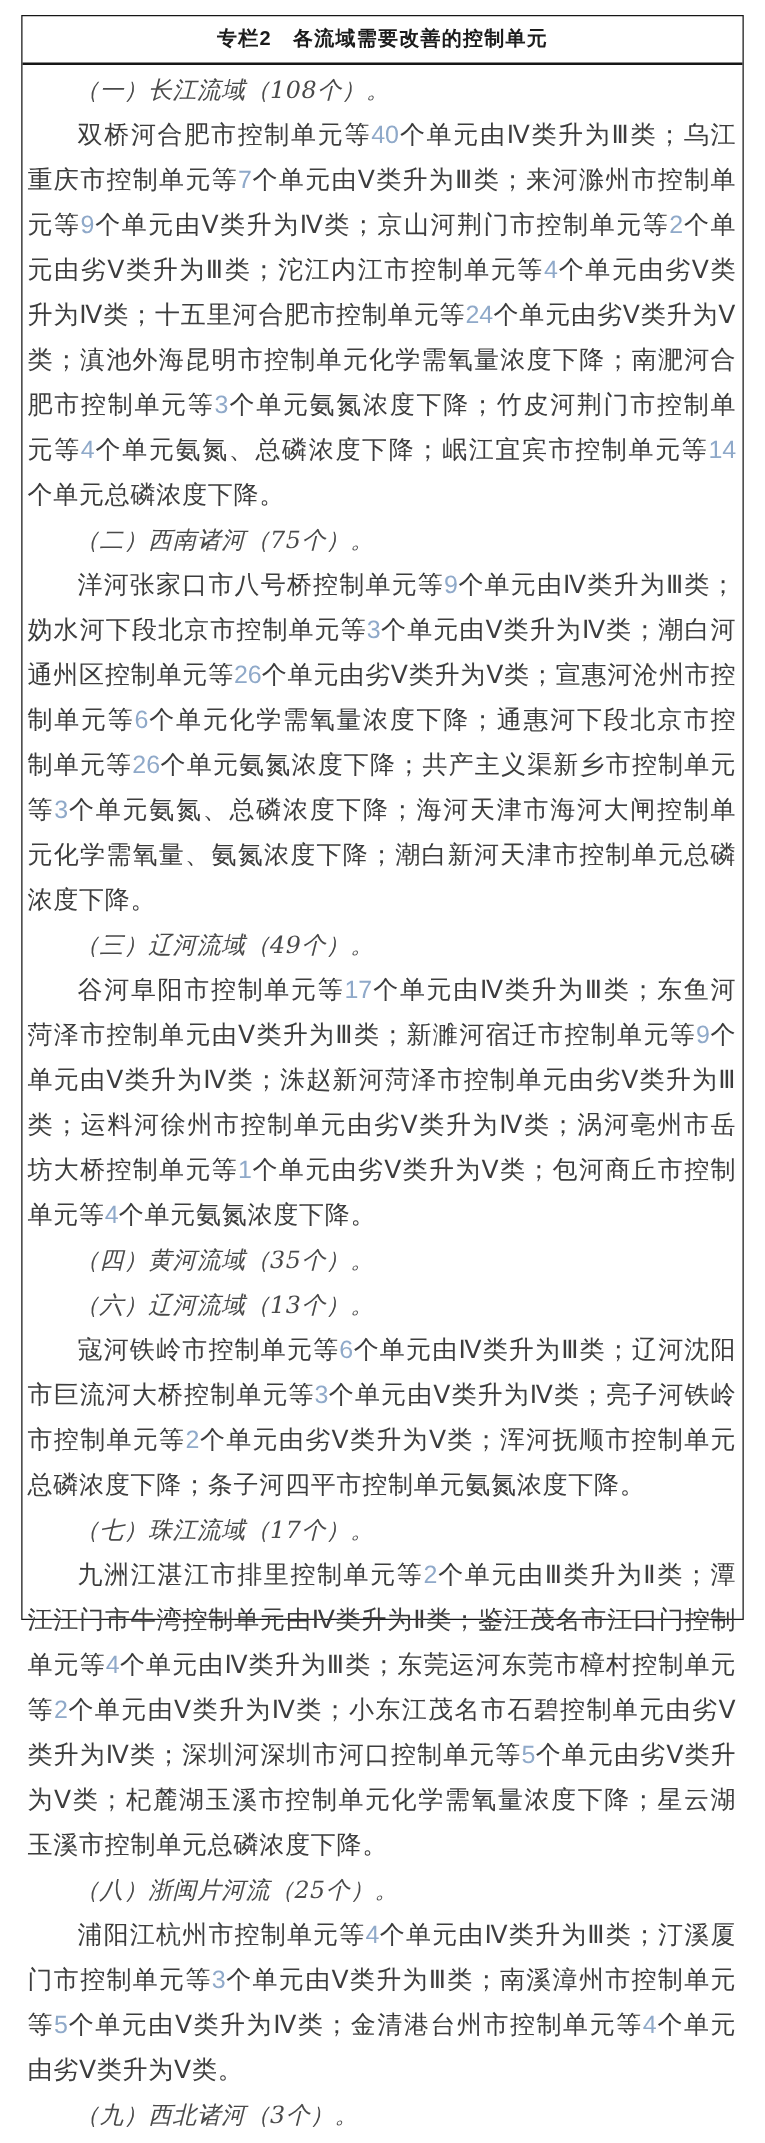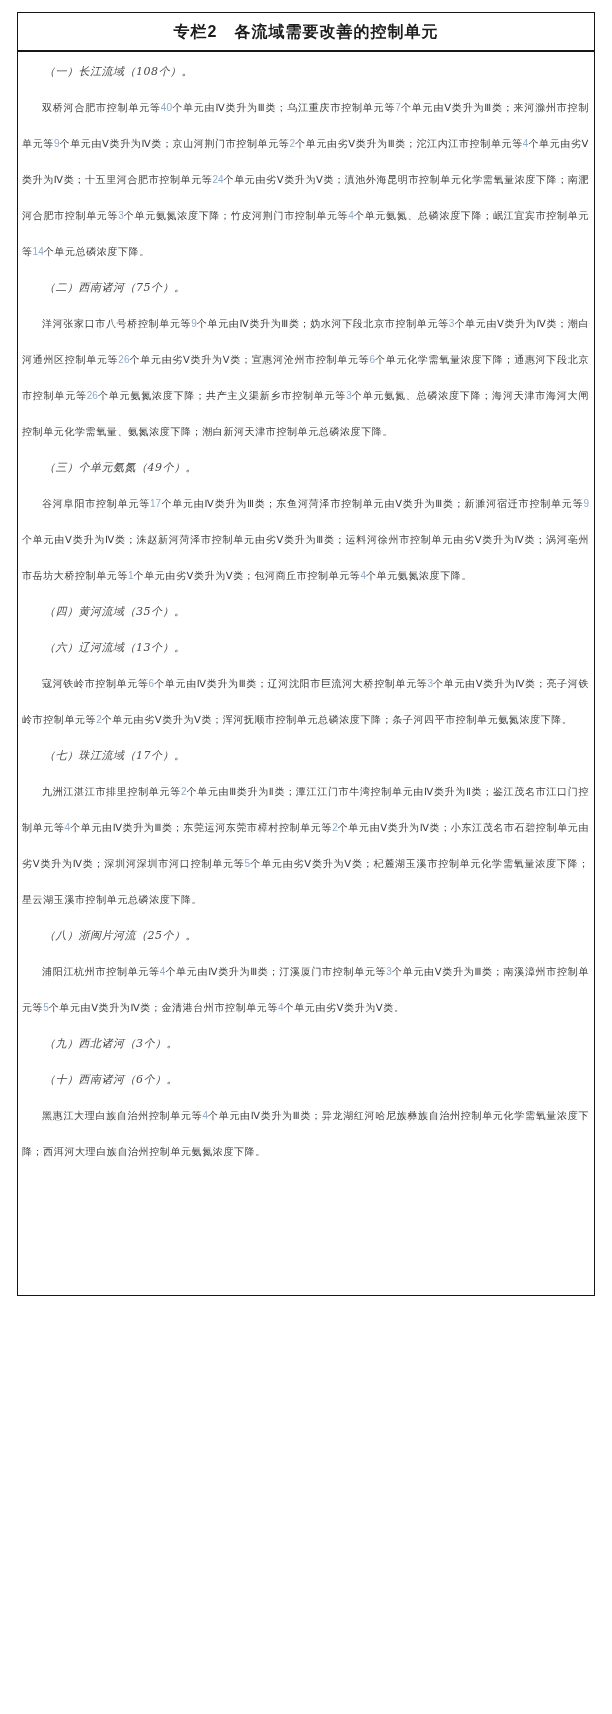--- a/index.html
+++ b/index.html
@@ -39,26 +39,26 @@
   }
   .panel-body p{
     margin:0;
     line-height:36px;
     text-indent:2em;
     text-align:justify;
   }
   .section-heading{
     font-family:"DejaVu Serif", serif;
     font-style:italic;
-    font-size:11px;
+    font-size:19px;
     color:var(--heading-color);
     letter-spacing:0.5px;
   }
   .section-body{
-    font-size:10px;
+    font-size:20px;
     color:var(--text-color);
     letter-spacing:0.6px;
   }
   .num{
     color:var(--num-color);
     font-style:normal;
     letter-spacing:0;
   }
 </style>
 </head>
@@ -69,21 +69,21 @@
   <div class="panel-body">
       <div class="section">
         <p class="section-heading">（一）长江流域（108个）。</p>
         <p class="section-body">双桥河合肥市控制单元等<span class="num">40</span>个单元由Ⅳ类升为Ⅲ类；乌江重庆市控制单元等<span class="num">7</span>个单元由Ⅴ类升为Ⅲ类；来河滁州市控制单元等<span class="num">9</span>个单元由Ⅴ类升为Ⅳ类；京山河荆门市控制单元等<span class="num">2</span>个单元由劣Ⅴ类升为Ⅲ类；沱江内江市控制单元等<span class="num">4</span>个单元由劣Ⅴ类升为Ⅳ类；十五里河合肥市控制单元等<span class="num">24</span>个单元由劣Ⅴ类升为Ⅴ类；滇池外海昆明市控制单元化学需氧量浓度下降；南淝河合肥市控制单元等<span class="num">3</span>个单元氨氮浓度下降；竹皮河荆门市控制单元等<span class="num">4</span>个单元氨氮、总磷浓度下降；岷江宜宾市控制单元等<span class="num">14</span>个单元总磷浓度下降。</p>
       </div>
       <div class="section">
         <p class="section-heading">（二）西南诸河（75个）。</p>
         <p class="section-body">洋河张家口市八号桥控制单元等<span class="num">9</span>个单元由Ⅳ类升为Ⅲ类；妫水河下段北京市控制单元等<span class="num">3</span>个单元由Ⅴ类升为Ⅳ类；潮白河通州区控制单元等<span class="num">26</span>个单元由劣Ⅴ类升为Ⅴ类；宣惠河沧州市控制单元等<span class="num">6</span>个单元化学需氧量浓度下降；通惠河下段北京市控制单元等<span class="num">26</span>个单元氨氮浓度下降；共产主义渠新乡市控制单元等<span class="num">3</span>个单元氨氮、总磷浓度下降；海河天津市海河大闸控制单元化学需氧量、氨氮浓度下降；潮白新河天津市控制单元总磷浓度下降。</p>
       </div>
       <div class="section">
-        <p class="section-heading">（三）个单元氨氮（49个）。</p>
+        <p class="section-heading">（三）辽河流域（49个）。</p>
         <p class="section-body">谷河阜阳市控制单元等<span class="num">17</span>个单元由Ⅳ类升为Ⅲ类；东鱼河菏泽市控制单元由Ⅴ类升为Ⅲ类；新濉河宿迁市控制单元等<span class="num">9</span>个单元由Ⅴ类升为Ⅳ类；洙赵新河菏泽市控制单元由劣Ⅴ类升为Ⅲ类；运料河徐州市控制单元由劣Ⅴ类升为Ⅳ类；涡河亳州市岳坊大桥控制单元等<span class="num">1</span>个单元由劣Ⅴ类升为Ⅴ类；包河商丘市控制单元等<span class="num">4</span>个单元氨氮浓度下降。</p>
       </div>
       <div class="section">
         <p class="section-heading">（四）黄河流域（35个）。</p>
       </div>
       <div class="section">
         <p class="section-heading">（六）辽河流域（13个）。</p>
         <p class="section-body">寇河铁岭市控制单元等<span class="num">6</span>个单元由Ⅳ类升为Ⅲ类；辽河沈阳市巨流河大桥控制单元等<span class="num">3</span>个单元由Ⅴ类升为Ⅳ类；亮子河铁岭市控制单元等<span class="num">2</span>个单元由劣Ⅴ类升为Ⅴ类；浑河抚顺市控制单元总磷浓度下降；条子河四平市控制单元氨氮浓度下降。</p>
       </div>
       <div class="section">

